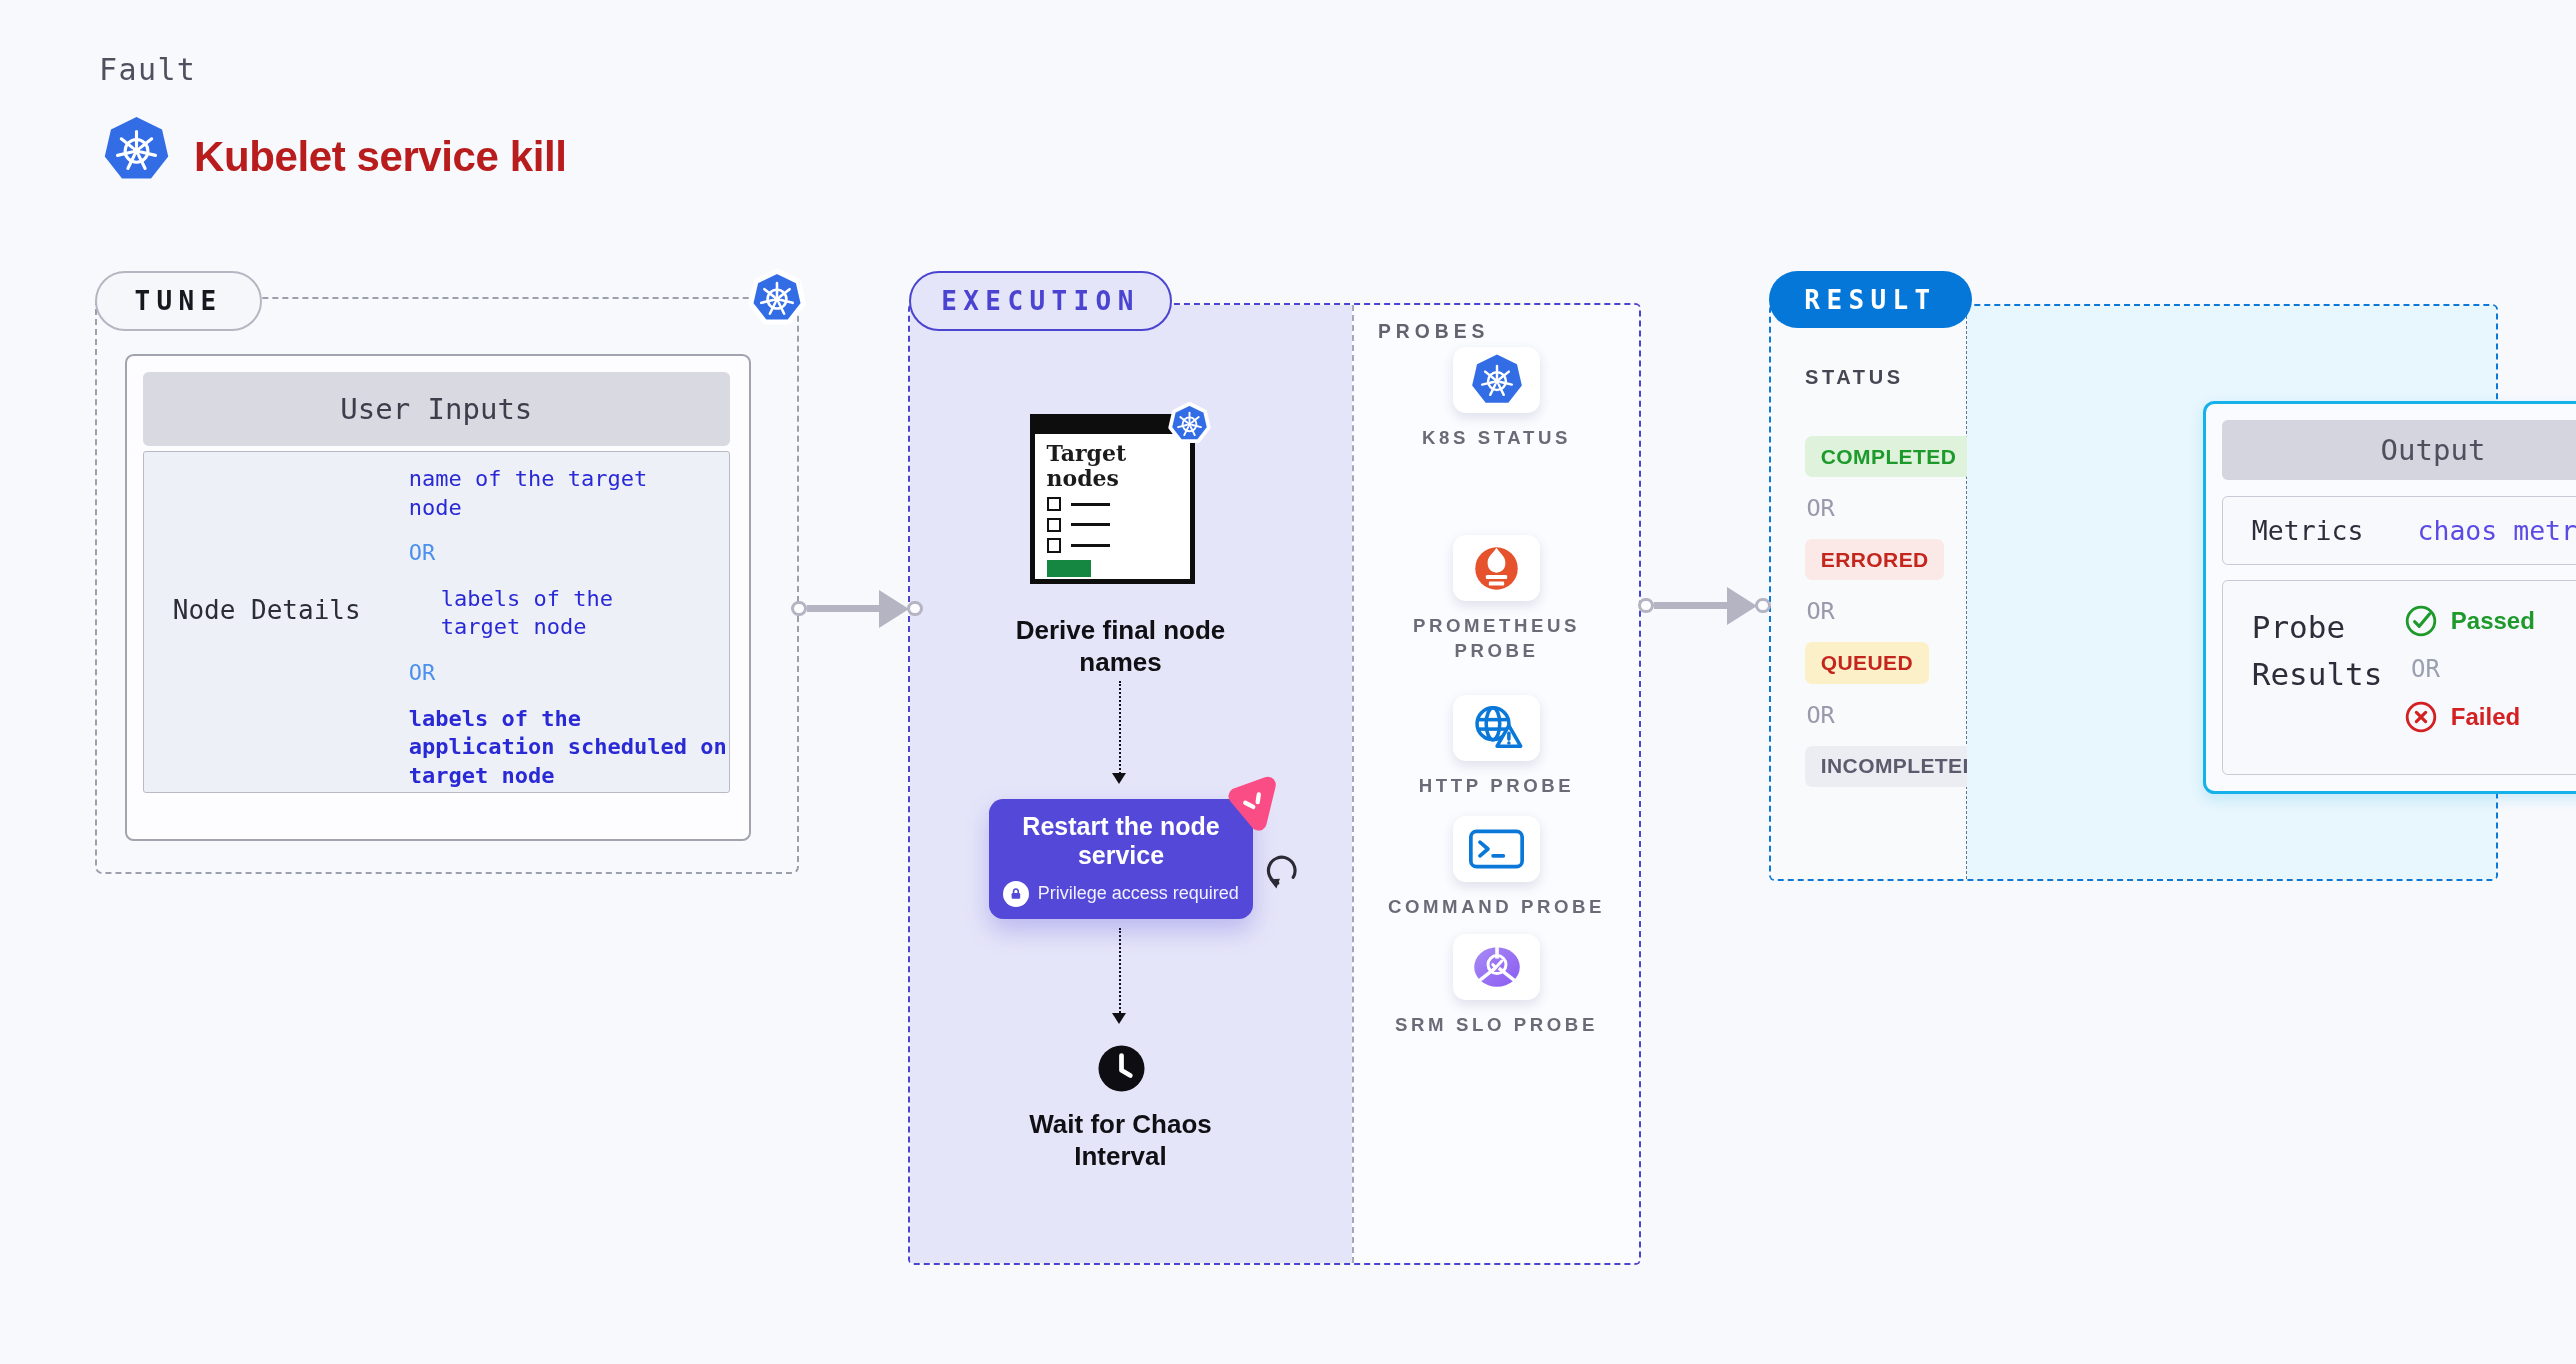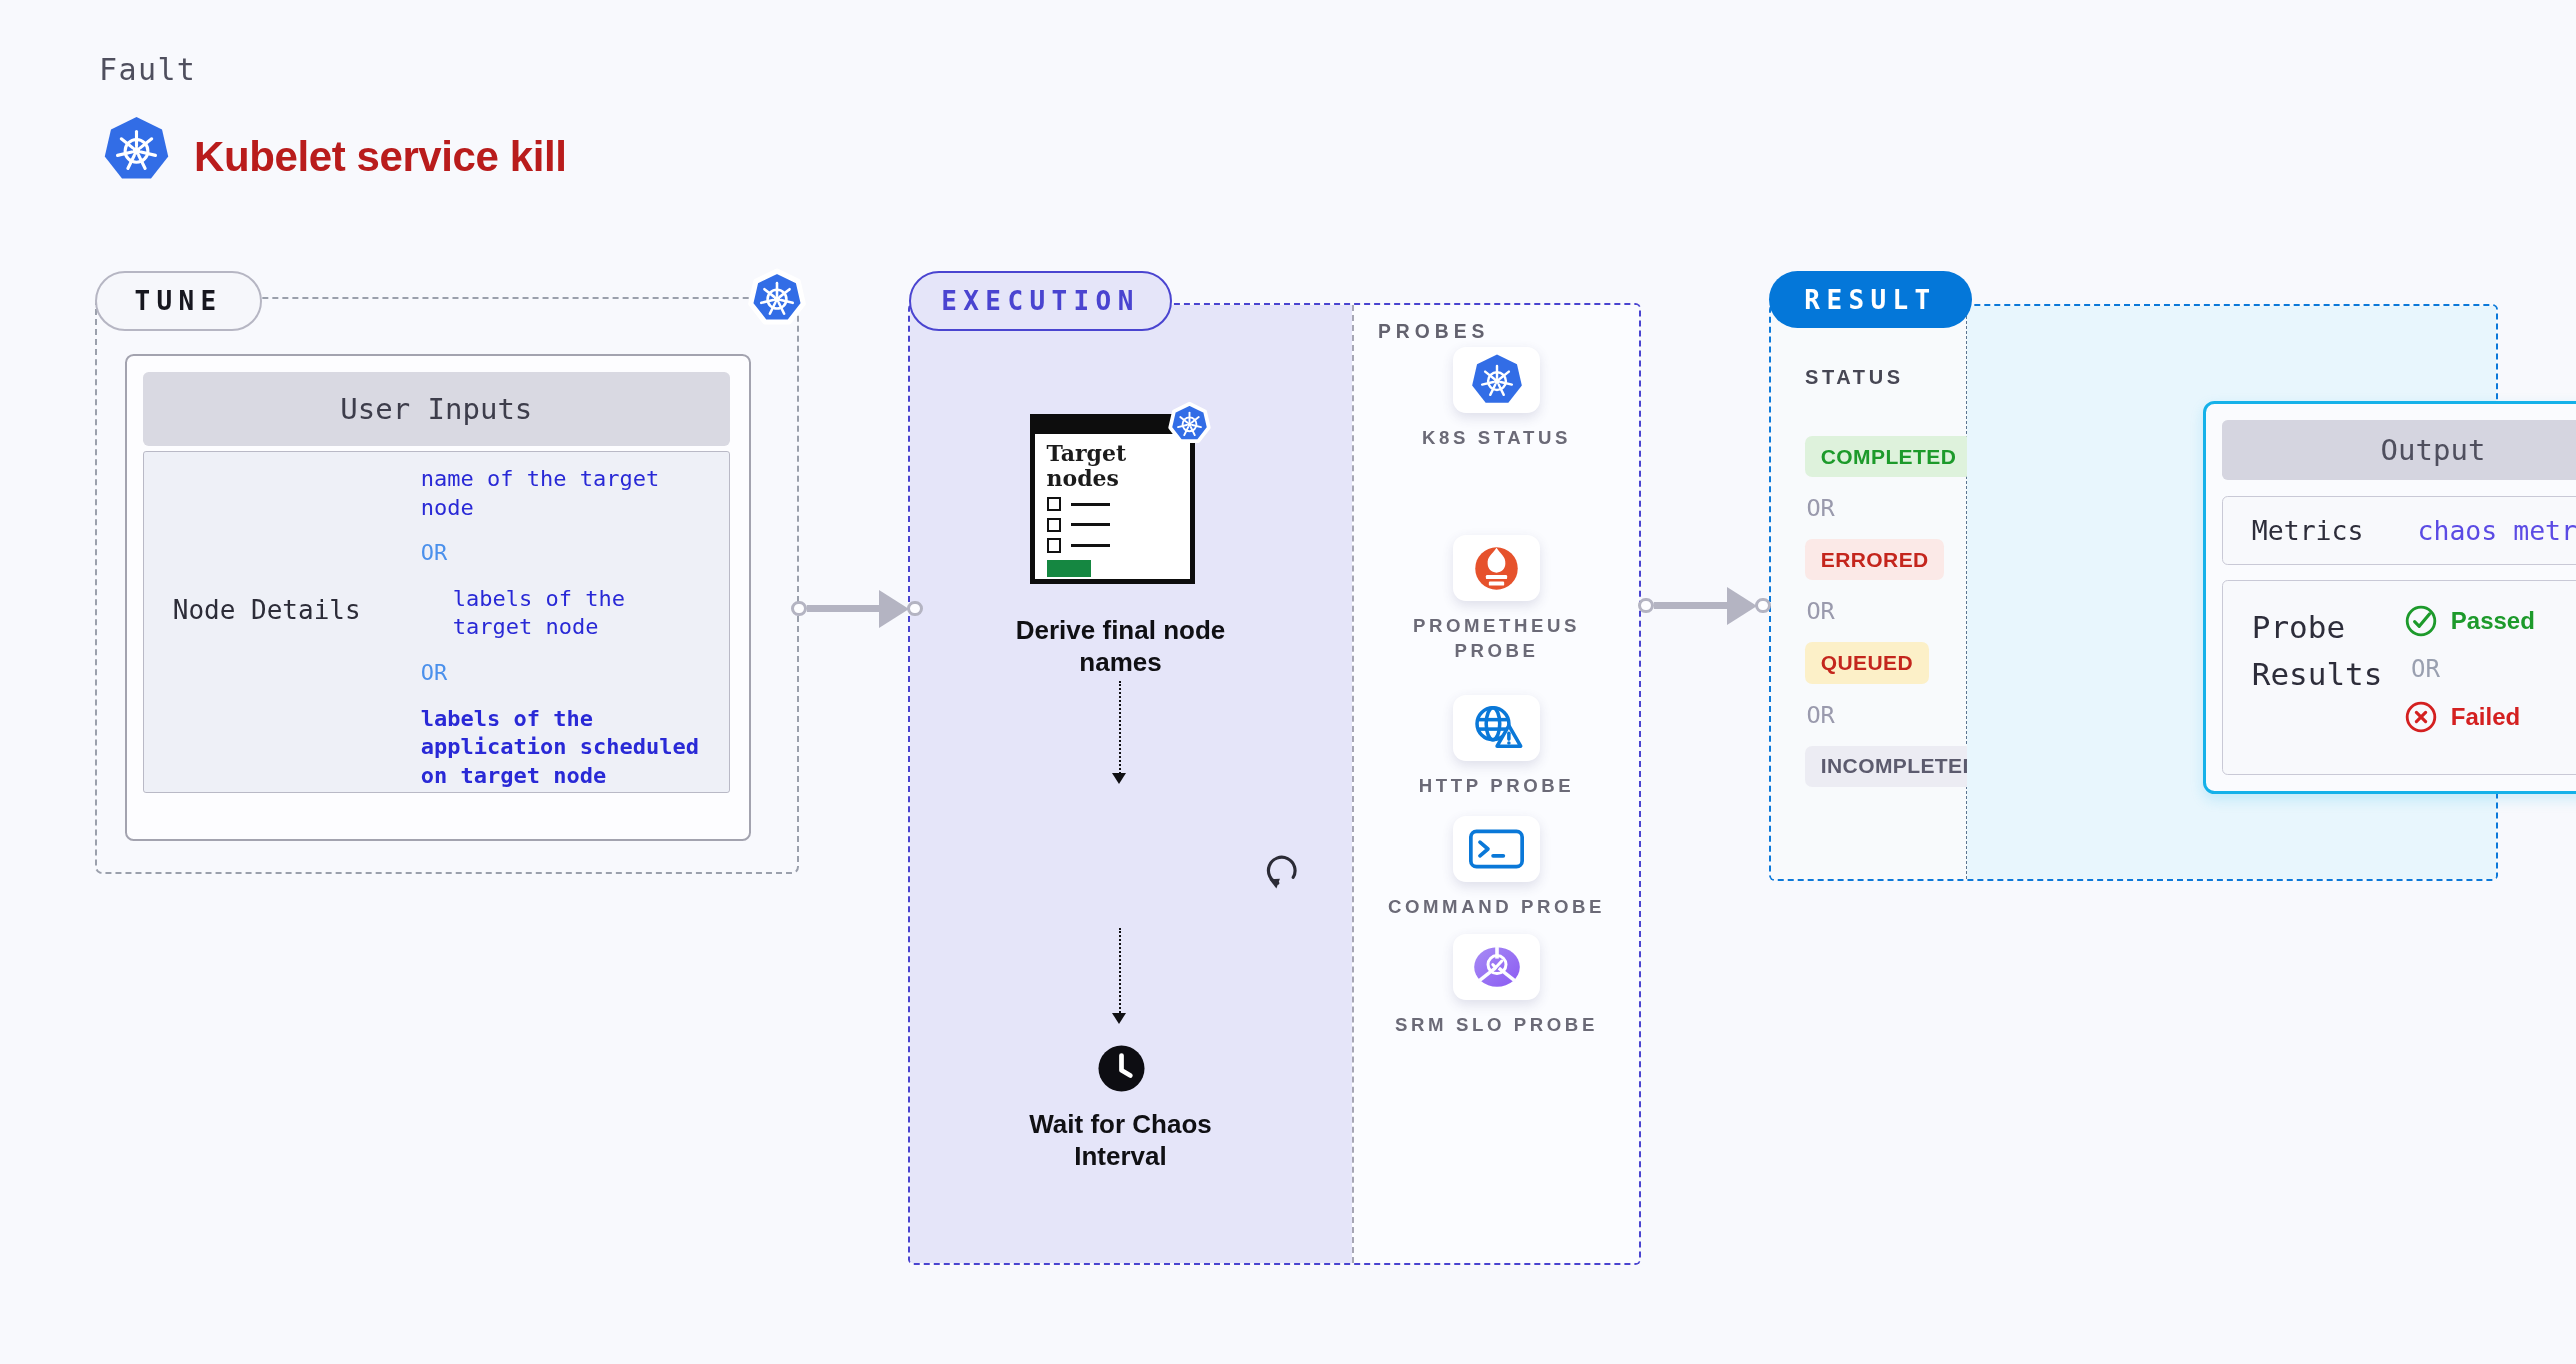--- a/index.html
+++ b/index.html
@@ -23,21 +23,21 @@
   .tune-box{position:absolute;left:95px;top:297px;width:700px;height:573px;
             border:2.9px dashed #9ba0ac;border-radius:7.2px;}
   .tune-k8s{position:absolute;left:745px;top:266px;width:64px;height:64px;z-index:31;}
   .ui-card{position:absolute;left:125px;top:354px;width:622px;height:483px;background:#fdfdff;
            border:2.9px solid #a3a3af;border-radius:8.6px;z-index:5;}
   .ui-header{position:absolute;left:15.8px;top:15.8px;width:587px;height:74px;background:#d9d9e2;border-radius:5.7px;
              display:flex;align-items:center;justify-content:center;font-size:29px;color:#3d3d4b;}
   .ui-field{position:absolute;left:15.8px;top:95px;width:585px;height:340px;background:#eef0f7;
             border:1.4px solid #b9b9c6;border-radius:2.9px;}
   .nd-label{position:absolute;left:29px;top:143px;font-size:26px;color:#2c2c38;}
-  .nd-options{position:absolute;left:277px;top:13px;font-size:22px;line-height:1.3;color:#2929d6;}
+  .nd-options{position:absolute;left:265px;top:13px;font-size:22px;line-height:1.3;color:#2929d6;}
   .nd-option{margin-bottom:17px;}
   .nd-option.w1{max-width:258px;}
   .nd-option.w2{max-width:215px;margin-left:32px;}
   .nd-option.w3{max-width:342px;font-weight:bold;}
   .nd-or{color:#4a90ec;margin:17px 0;}
 
   
   .h-arrow{position:absolute;display:flex;align-items:center;height:43px;z-index:25;}
   .h-arrow .dot{width:15.8px;height:15.8px;border-radius:50%;background:#fdfdff;border:3.6px solid #b4b4c2;box-sizing:border-box;flex:none;}
   .h-arrow .shaft{height:7.2px;background:#b4b4c2;flex:1;}
@@ -336,20 +336,34 @@
     </div>
     <svg class="tw-k8s" viewBox="0 0 66 66" width="47" height="47">
         <use href="#sym-k8s-o"></use>
       </svg>
   </div>
 
   <div class="derive-label">Derive final node names</div>
 
   <div class="dotted-arrow da-1"></div>
 
+  <div class="restart-card">
+    <div class="restart-title">Restart the node service</div>
+    <div class="privilege-row">
+      <span class="lock-circle">
+        <svg width="15.8" height="15.8" viewBox="0 0 22 22">
+            <use href="#sym-lock"></use>
+          </svg>
+      </span>
+      <span class="privilege-text">Privilege access required</span>
+    </div>
+    <svg class="pink-icon" viewBox="0 0 86 86" width="62" height="62">
+        <use href="#sym-pink-tri"></use>
+      </svg>
+  </div>
   <svg class="refresh-icon" viewBox="0 0 58 58" width="42" height="42">
       <use href="#sym-refresh"></use>
     </svg>
 
   <div class="dotted-arrow da-2"></div>
 
   <svg class="clock-icon" viewBox="0 0 82 82" width="59" height="59">
       <use href="#sym-clock"></use>
     </svg>
   <div class="wait-label">Wait for Chaos Interval</div>

